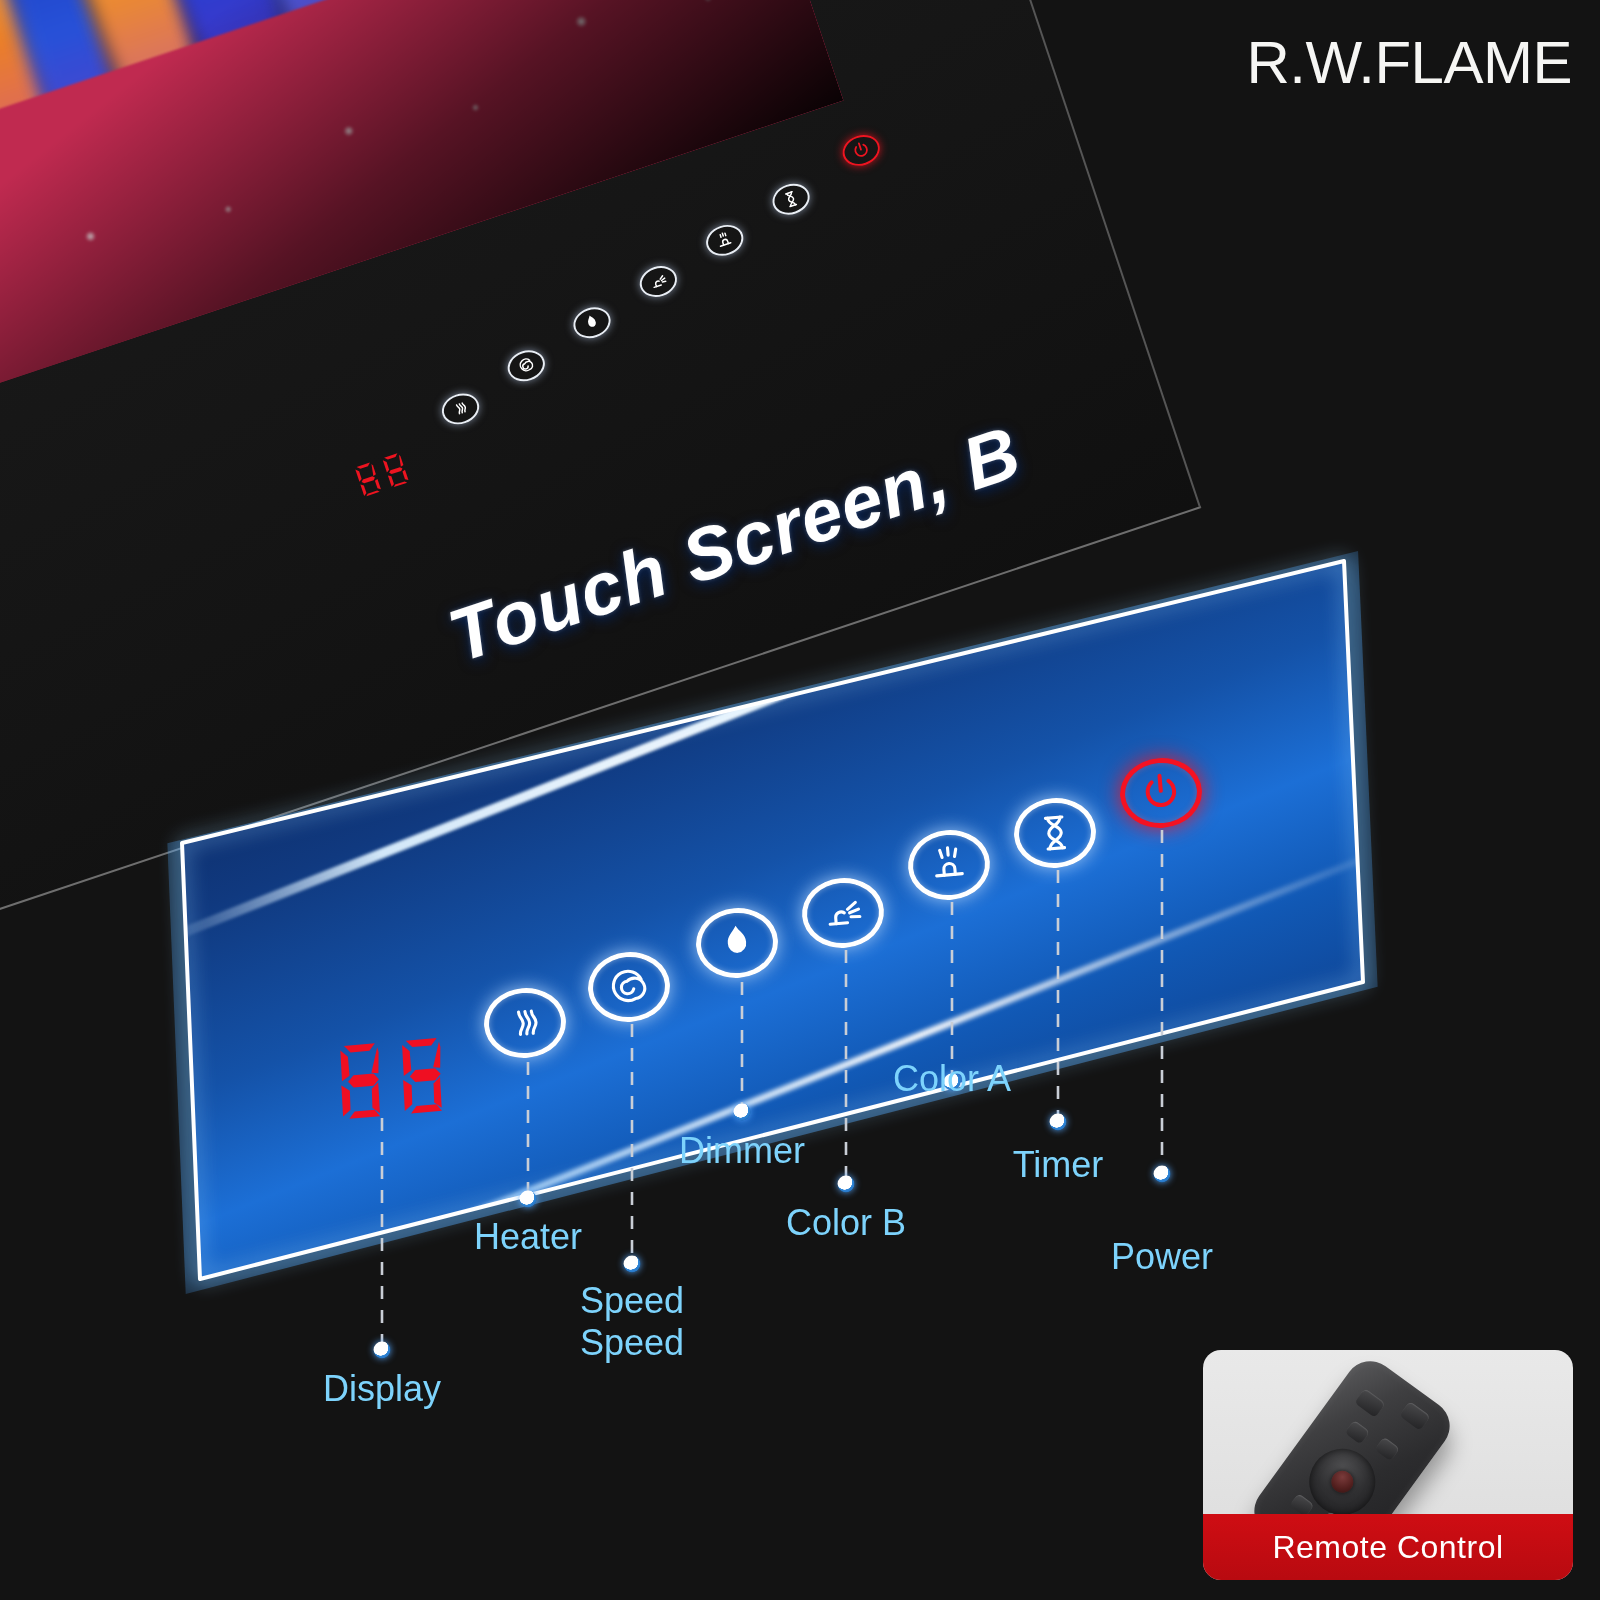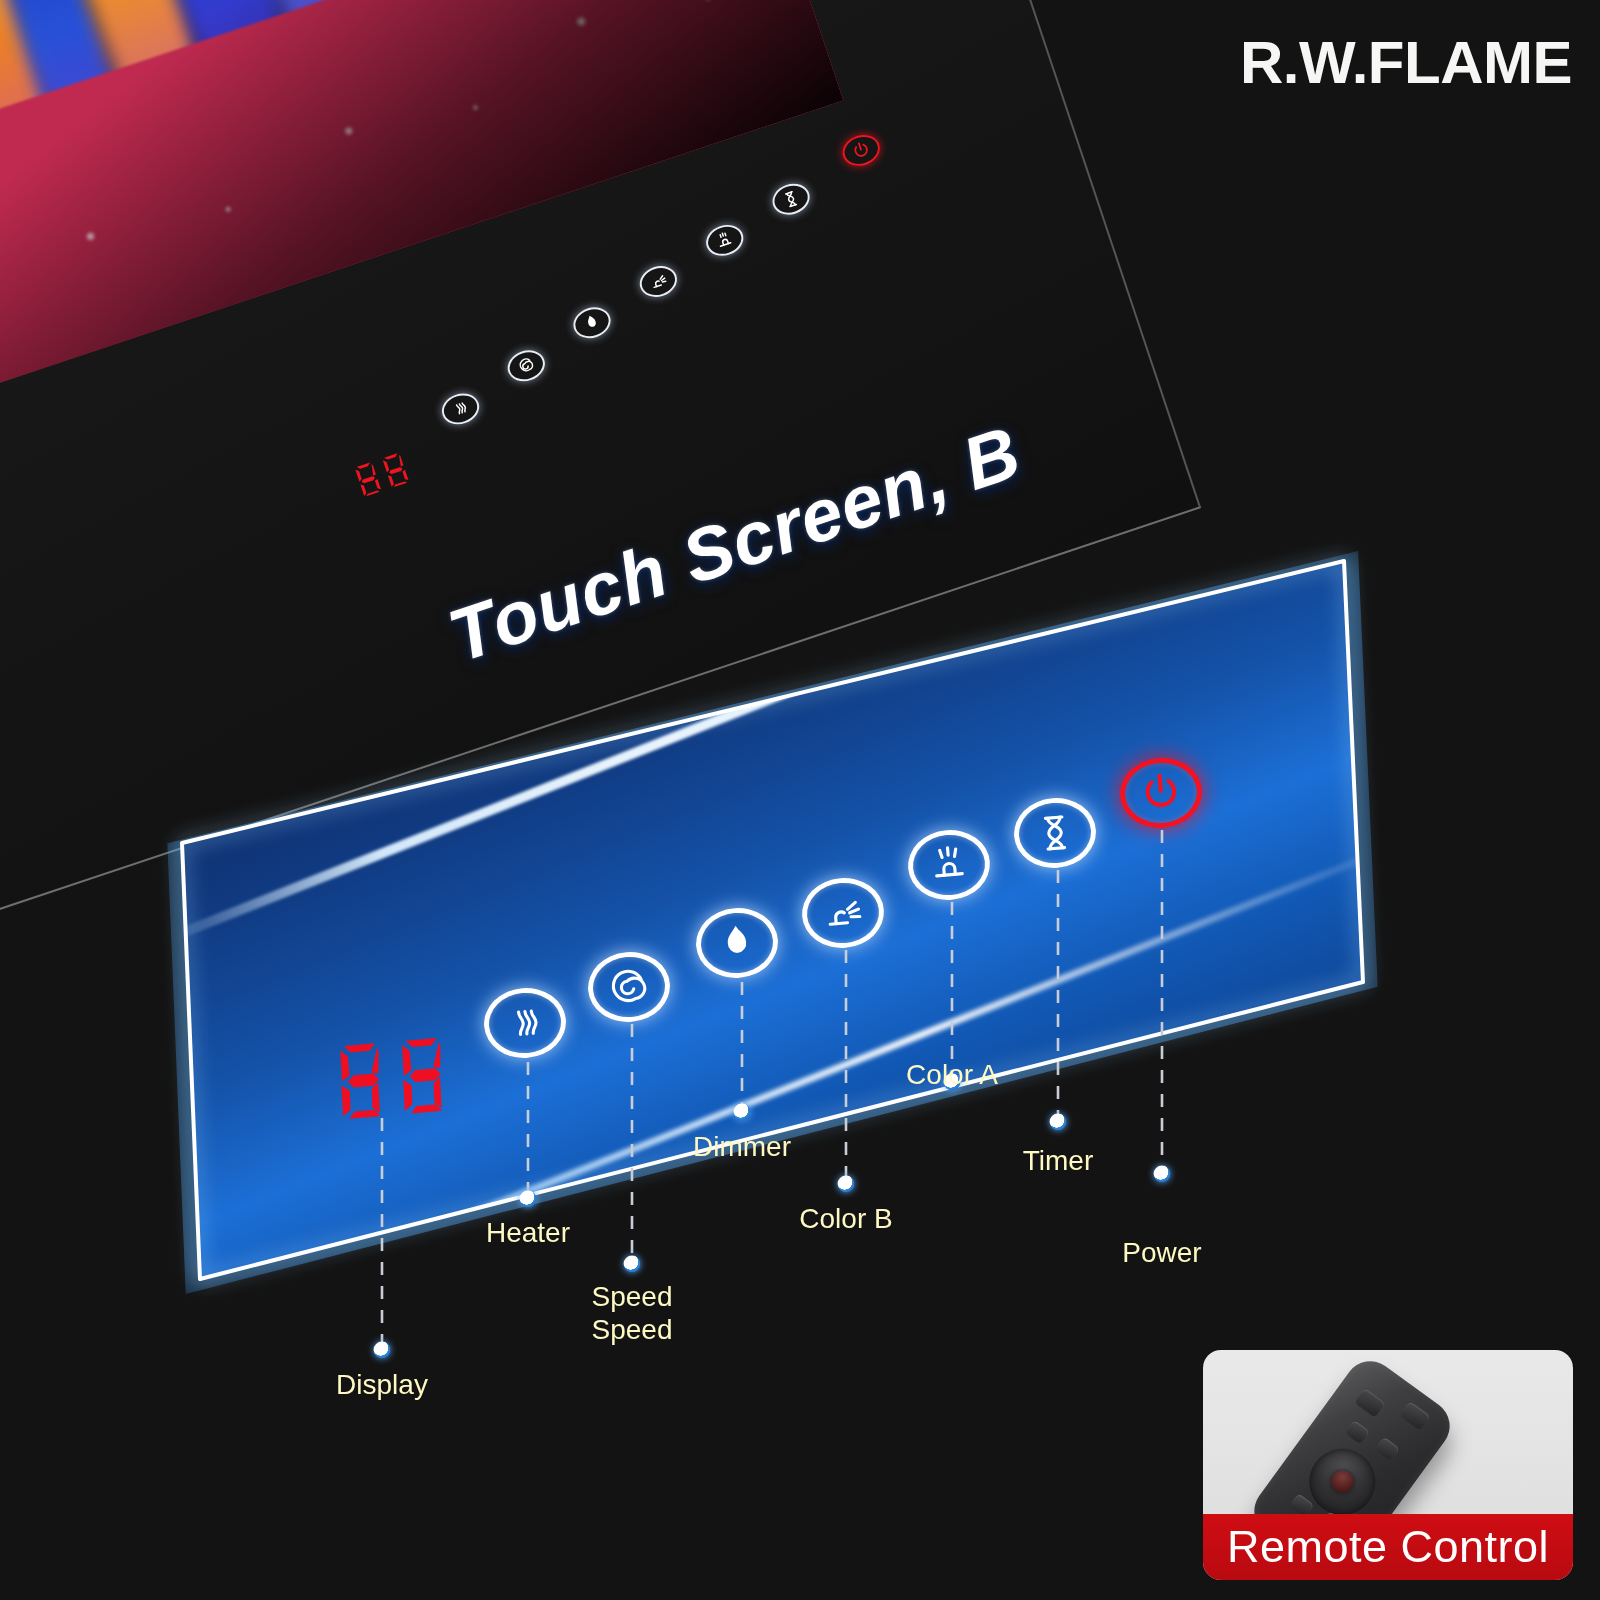--- a/index.html
+++ b/index.html
@@ -143,27 +143,27 @@
   
   #leaders{ position:absolute; left:0; top:0; width:1600px; height:1600px; pointer-events:none; }
   .ldot{
     position:absolute; width:17px; height:17px; border-radius:50%;
     background:radial-gradient(circle at 42% 38%, #ffffff 0 42%, #ffffff 42% 52%, #2f86d8 54%, #1c5fa8 100%);
     box-shadow:0 0 7px rgba(90,170,255,.9);
     transform:translate(-50%,-50%);
   }
   .llabel{
     position:absolute; transform:translateX(-50%);
-    color:#fef9c3; font-size:28px; line-height:1.18; white-space:nowrap; 
+    color:#7dd3fc; font-size:36px; line-height:1.18; white-space:nowrap; 
   }
 
   
   #brand{
     position:absolute; right:28px; top:28px;
-    color:#f6f6f4; font-size:60px; font-weight:bold; letter-spacing:-.5px;
+    color:#f6f6f4; font-size:60px; font-weight:normal; letter-spacing:-.5px;
   }
 
   
   #remote-card{
     position:absolute; left:1203px; top:1350px;
     width:370px; height:230px;
     border-radius:18px; overflow:hidden;
     background:linear-gradient(to bottom,#e9e9e9 0%,#e2e2e2 55%,#dcdcdc 100%);
   }
   .rc-img{ position:absolute; inset:0 0 66px 0; overflow:hidden; }
@@ -188,21 +188,21 @@
   .rb-pad::after{
     content:""; position:absolute; left:50%; top:50%; width:22px; height:22px;
     transform:translate(-50%,-50%); border-radius:50%;
     background:radial-gradient(circle at 38% 32%, #7a3b3b 0%, #54201f 55%, #2e100f 100%);
     box-shadow:0 0 5px rgba(0,0,0,.7);
   }
   .rc-banner{
     position:absolute; left:0; right:0; bottom:0; height:66px;
     background:linear-gradient(to bottom,#cf0d13 0%,#b80a10 100%);
     display:flex; align-items:center; justify-content:center;
-    color:#ffffff; font-size:45px; letter-spacing:.5px;
+    color:#ffffff; font-size:32px; letter-spacing:.5px;
   }
 </style>
 </head>
 <body>
 
 <div id="fireplace-unit" data-name="fireplace-unit">
   <div class="fp-body" data-name="fireplace-body"></div>
 
   <div class="fp-firebox" data-name="firebox">
     <div class="flames" data-name="flame-effect">

